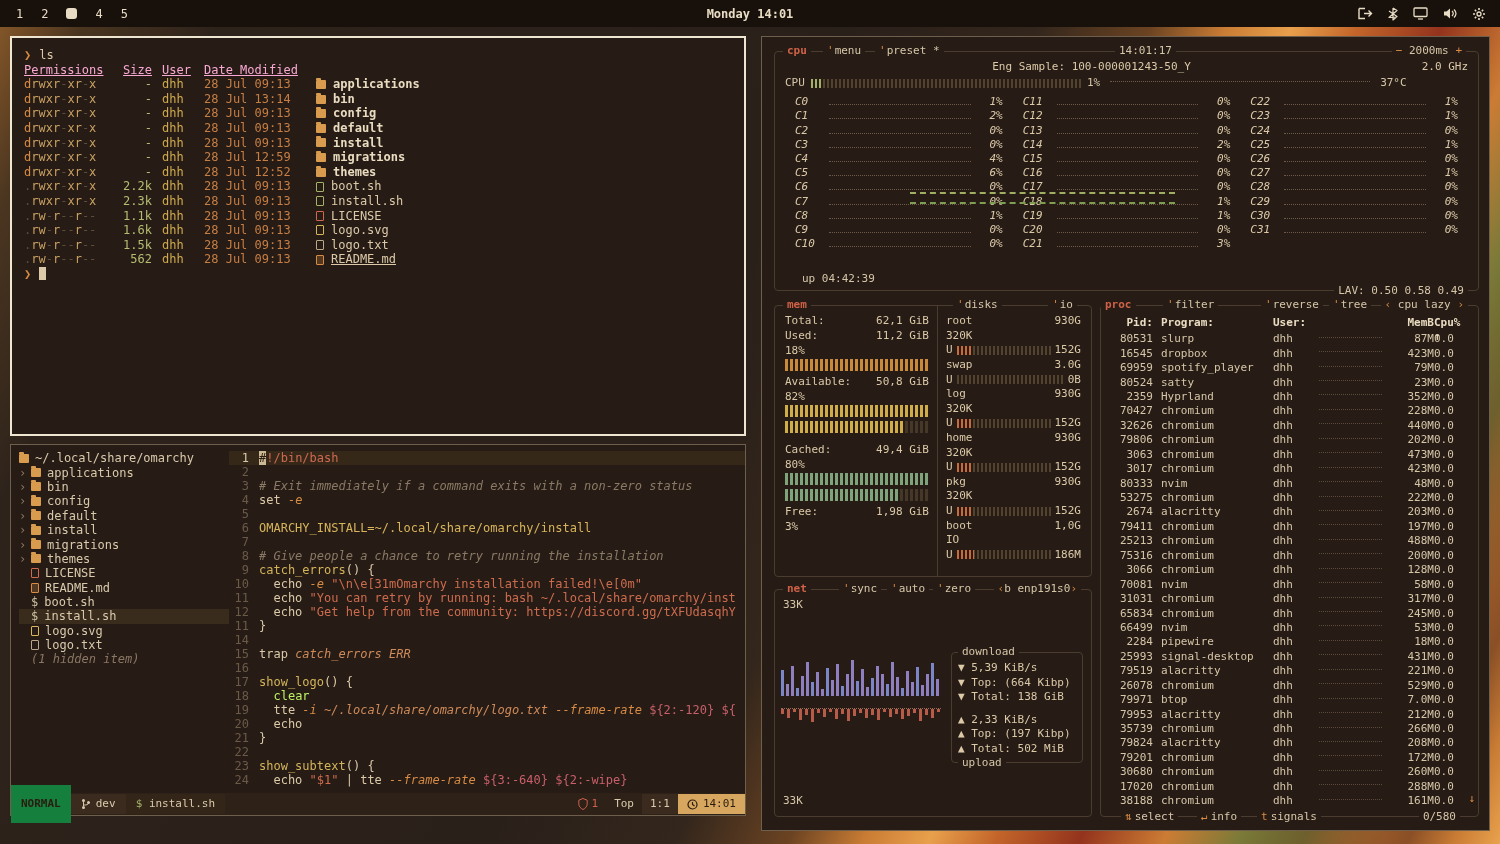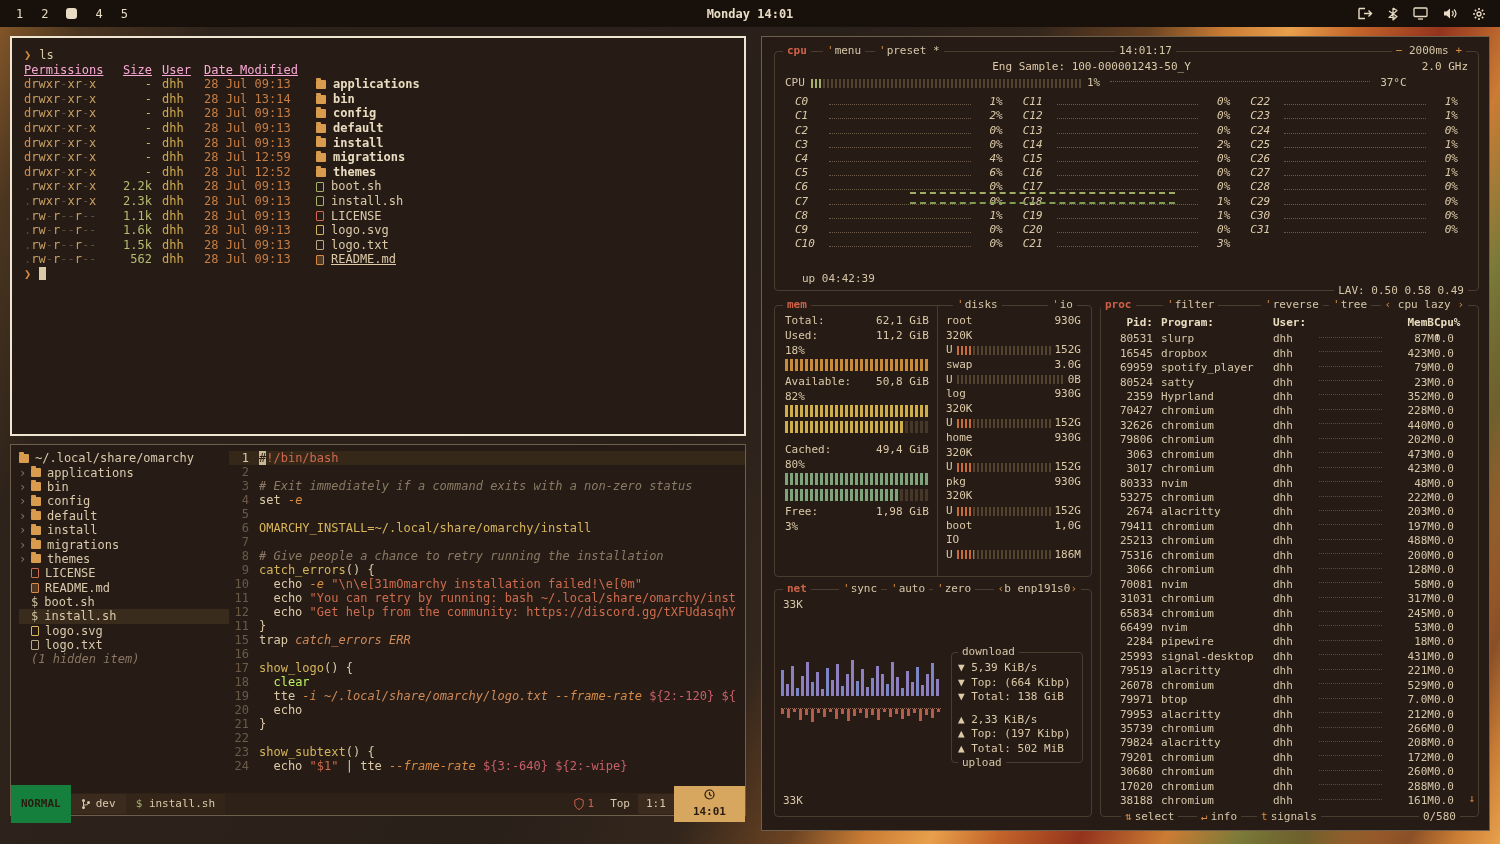--- a/index.html
+++ b/index.html
@@ -94,21 +94,21 @@
 
   .statusbar { height:22px; background:#2e2218; display:flex; align-items:center; font-size:11px; }
   .sb-mode { background:#15803d; color:#2a1c10; font-weight:bold; padding:12px 10px; }
   .sb-branch { background:#3a2b1e; padding:3px 10px; display:flex; align-items:center; gap:5px; color:#d9c9ab; }
   .sb-file { background:#332618; padding:3px 10px; color:#d9c9ab; }
   .sb-file .dollar { color:#a3b268; }
   .sb-right { margin-left:auto; display:flex; align-items:center; }
   .sb-diag { color:#cf5f4f; display:flex; align-items:center; gap:4px; padding:0 8px; }
   .sb-top { padding:0 8px; color:#d9c9ab; }
   .sb-pos { background:#3a2b1e; padding:3px 8px; color:#d9c9ab; }
-  .sb-time { background:#d7a65f; color:#2a1c10; font-weight:bold; padding:3px 19px; display:flex; gap:5px; align-items:center;flex-direction:column; }
+  .sb-time { background:#d7a65f; color:#2a1c10; font-weight:normal; padding:3px 9px; display:flex; gap:5px; align-items:center; }
 
   
   .bt-box { position:absolute; border:1px solid #4a3c2e; border-radius:4px; }
   .bt-tag { position:absolute; top:-8px; background:#261c15; padding:0 4px; color:#d6c6a8; white-space:nowrap; }
   .bt-tag.main { color:#cf6147; font-weight:bold; }
   .bt-tag.btn::before { content:"'"; color:#d88b44; margin-right:1px; }
   .bt-tag.bottom { top:auto; bottom:-8px; }
   .arrowc { color:#d88b44; }
 
   .cpu-box { left:12px; top:14px; width:705px; height:240px; padding:8px 10px 4px; }
@@ -446,20 +446,21 @@
         <div class="code-line"><span class="ln">4</span><span class="ct"><span class="pl">set </span><span class="flag">-e</span></span></div>
         <div class="code-line"><span class="ln">5</span><span class="ct"></span></div>
         <div class="code-line"><span class="ln">6</span><span class="ct"><span class="var">OMARCHY_INSTALL=~/.local/share/omarchy/install</span></span></div>
         <div class="code-line"><span class="ln">7</span><span class="ct"></span></div>
         <div class="code-line"><span class="ln">8</span><span class="ct"><span class="cm"># Give people a chance to retry running the installation</span></span></div>
         <div class="code-line"><span class="ln">9</span><span class="ct"><span class="fn">catch_errors</span><span class="pl">() {</span></span></div>
         <div class="code-line"><span class="ln">10</span><span class="ct"><span class="pl">  echo </span><span class="flag">-e</span><span class="str"> "\n\e[31mOmarchy installation failed!\e[0m"</span></span></div>
         <div class="code-line"><span class="ln">11</span><span class="ct"><span class="pl">  echo </span><span class="str">"You can retry by running: bash ~/.local/share/omarchy/inst</span></span></div>
         <div class="code-line"><span class="ln">12</span><span class="ct"><span class="pl">  echo </span><span class="str">"Get help from the community: https://discord.gg/tXFUdasqhY</span></span></div>
         <div class="code-line"><span class="ln">11</span><span class="ct"><span class="pl">}</span></span></div>
+        <div class="code-line"><span class="ln">14</span><span class="ct"></span></div>
         <div class="code-line"><span class="ln">15</span><span class="ct"><span class="pl">trap </span><span class="it">catch_errors ERR</span></span></div>
         <div class="code-line"><span class="ln">16</span><span class="ct"></span></div>
         <div class="code-line"><span class="ln">17</span><span class="ct"><span class="fn">show_logo</span><span class="pl">() {</span></span></div>
         <div class="code-line"><span class="ln">18</span><span class="ct"><span class="pl">  </span><span class="red">clear</span></span></div>
         <div class="code-line"><span class="ln">19</span><span class="ct"><span class="pl">  tte </span><span class="flag">-i</span><span class="it"> ~/.local/share/omarchy/logo.txt </span><span class="flag">--frame-rate</span><span class="pl"> </span><span class="param">${2:-120}</span><span class="pl"> </span><span class="param">${</span></span></div>
         <div class="code-line"><span class="ln">20</span><span class="ct"><span class="pl">  echo</span></span></div>
         <div class="code-line"><span class="ln">21</span><span class="ct"><span class="pl">}</span></span></div>
         <div class="code-line"><span class="ln">22</span><span class="ct"></span></div>
         <div class="code-line"><span class="ln">23</span><span class="ct"><span class="fn">show_subtext</span><span class="pl">() {</span></span></div>
         <div class="code-line"><span class="ln">24</span><span class="ct"><span class="pl">  echo </span><span class="str">"$1"</span><span class="pl"> | tte </span><span class="flag">--frame-rate</span><span class="pl"> </span><span class="param">${3:-640}</span><span class="pl"> </span><span class="param">${2:-wipe}</span></span></div>

